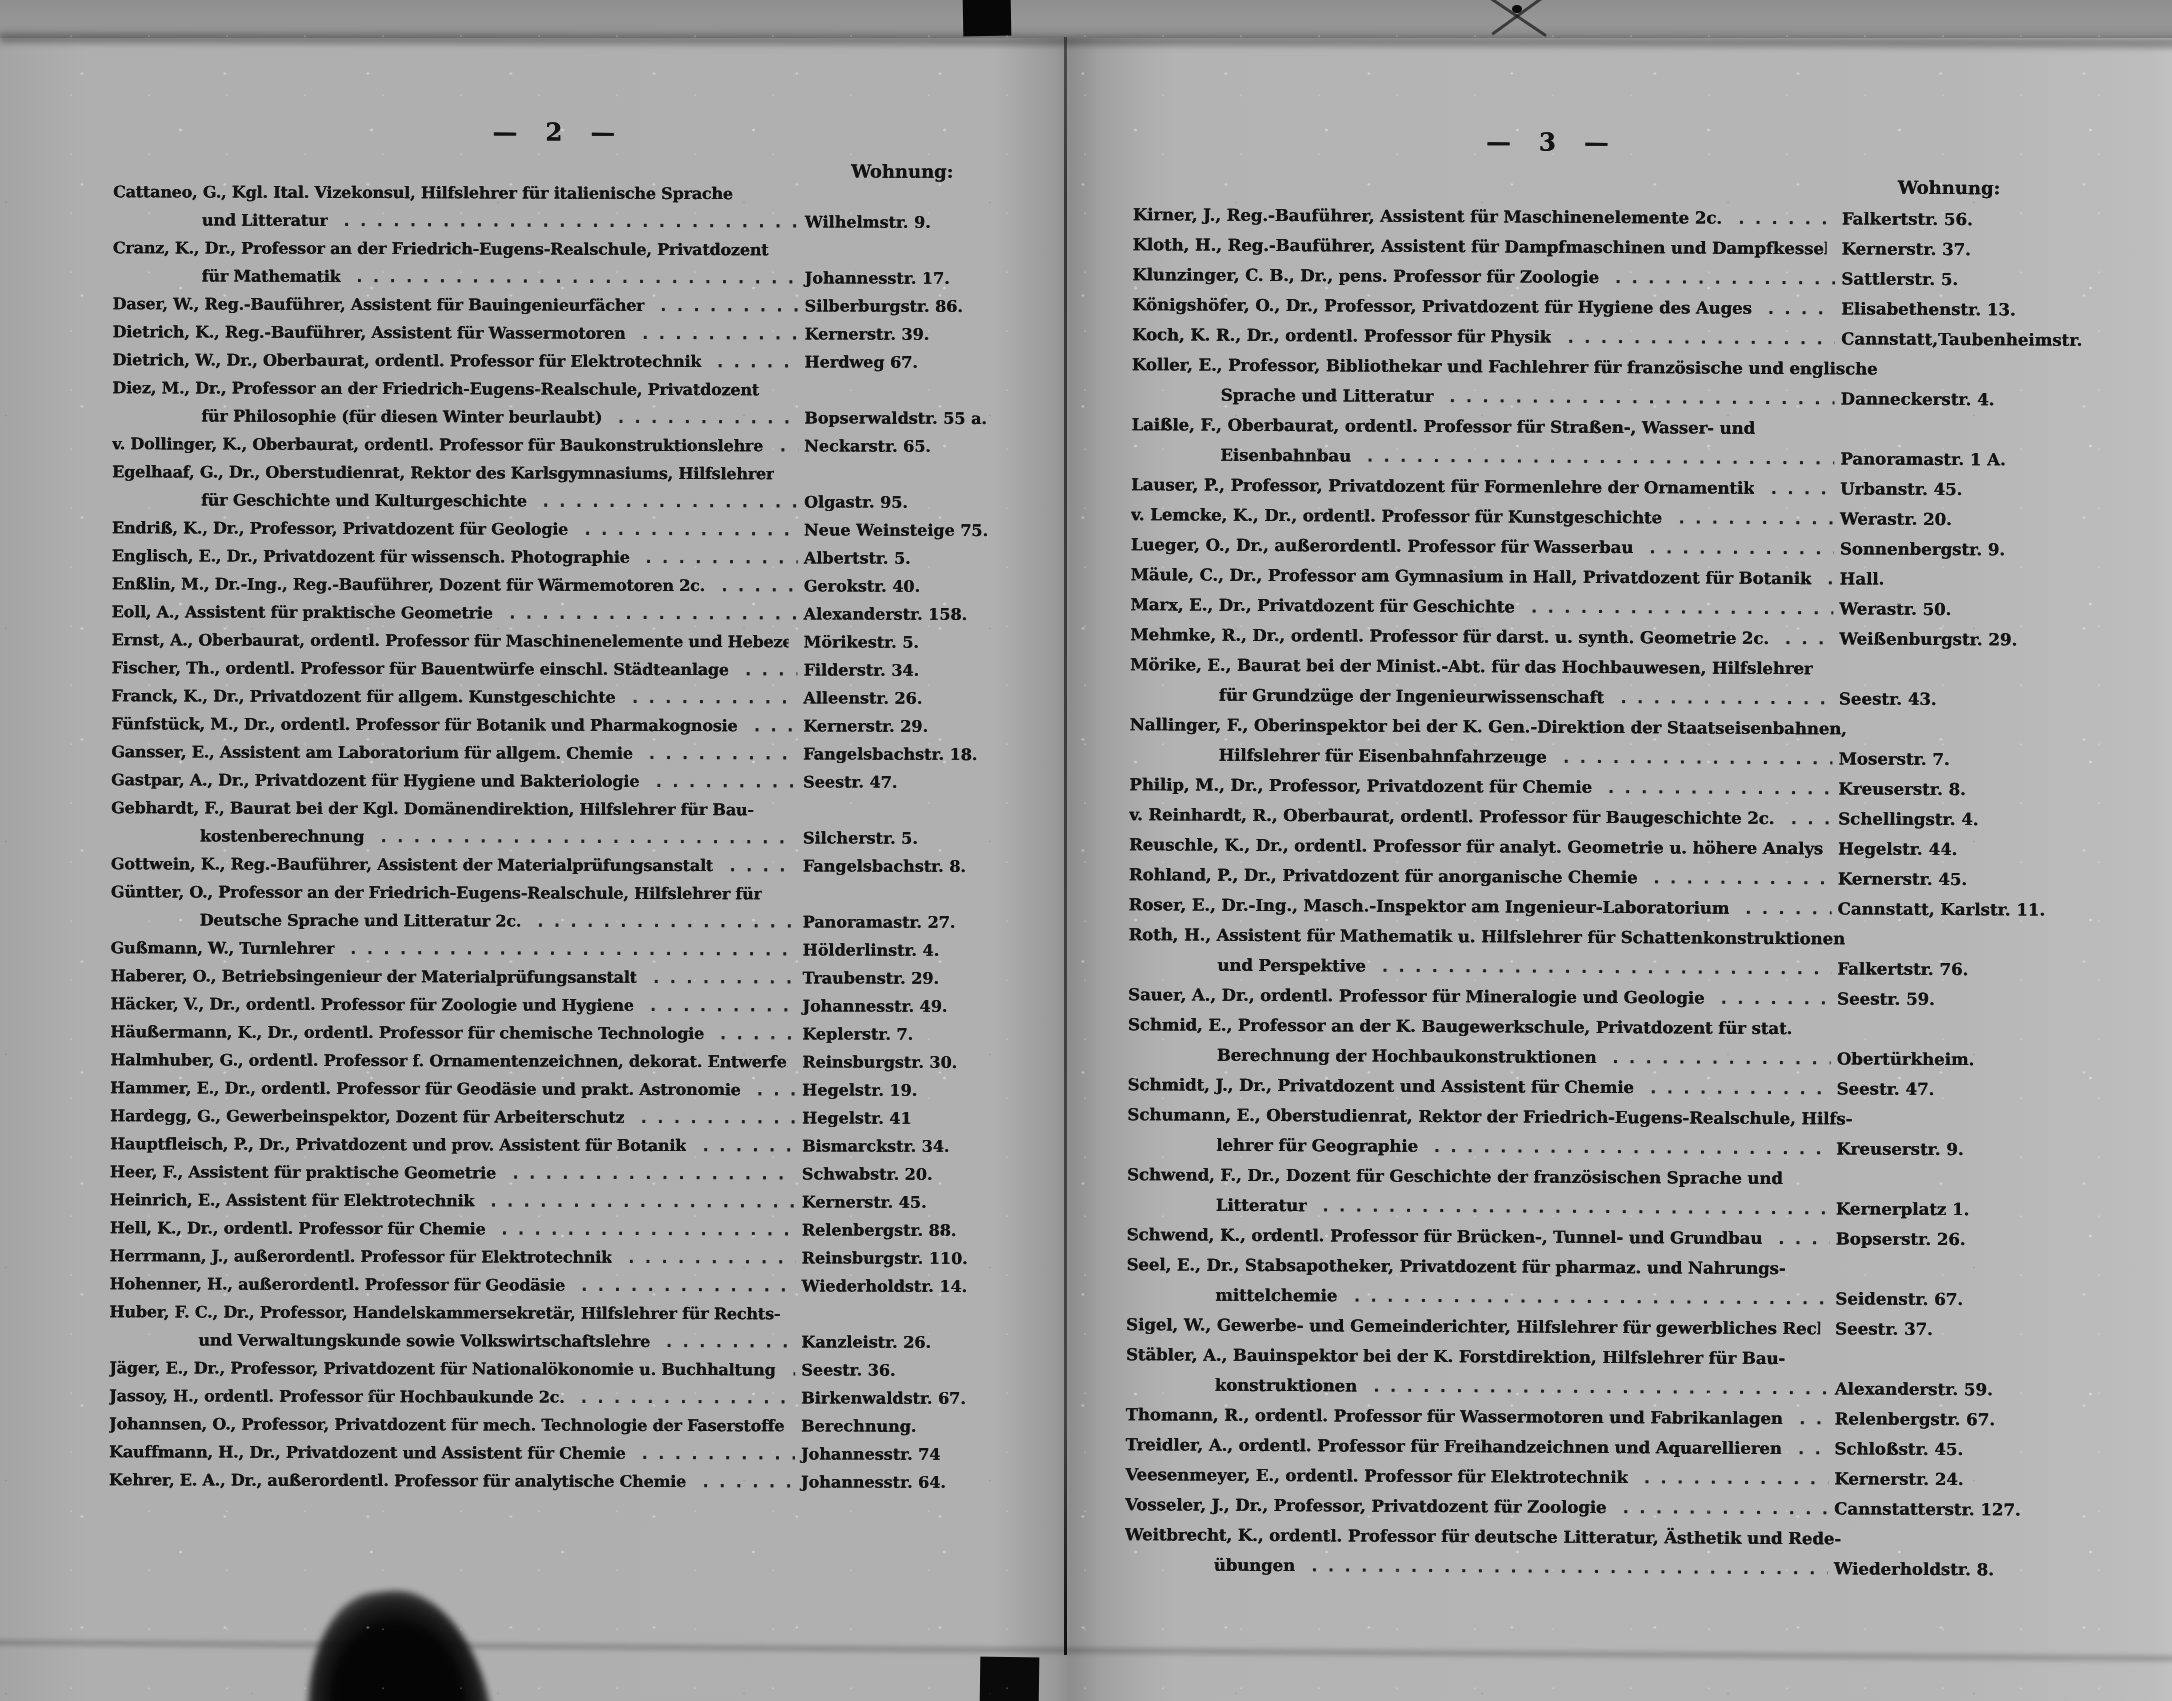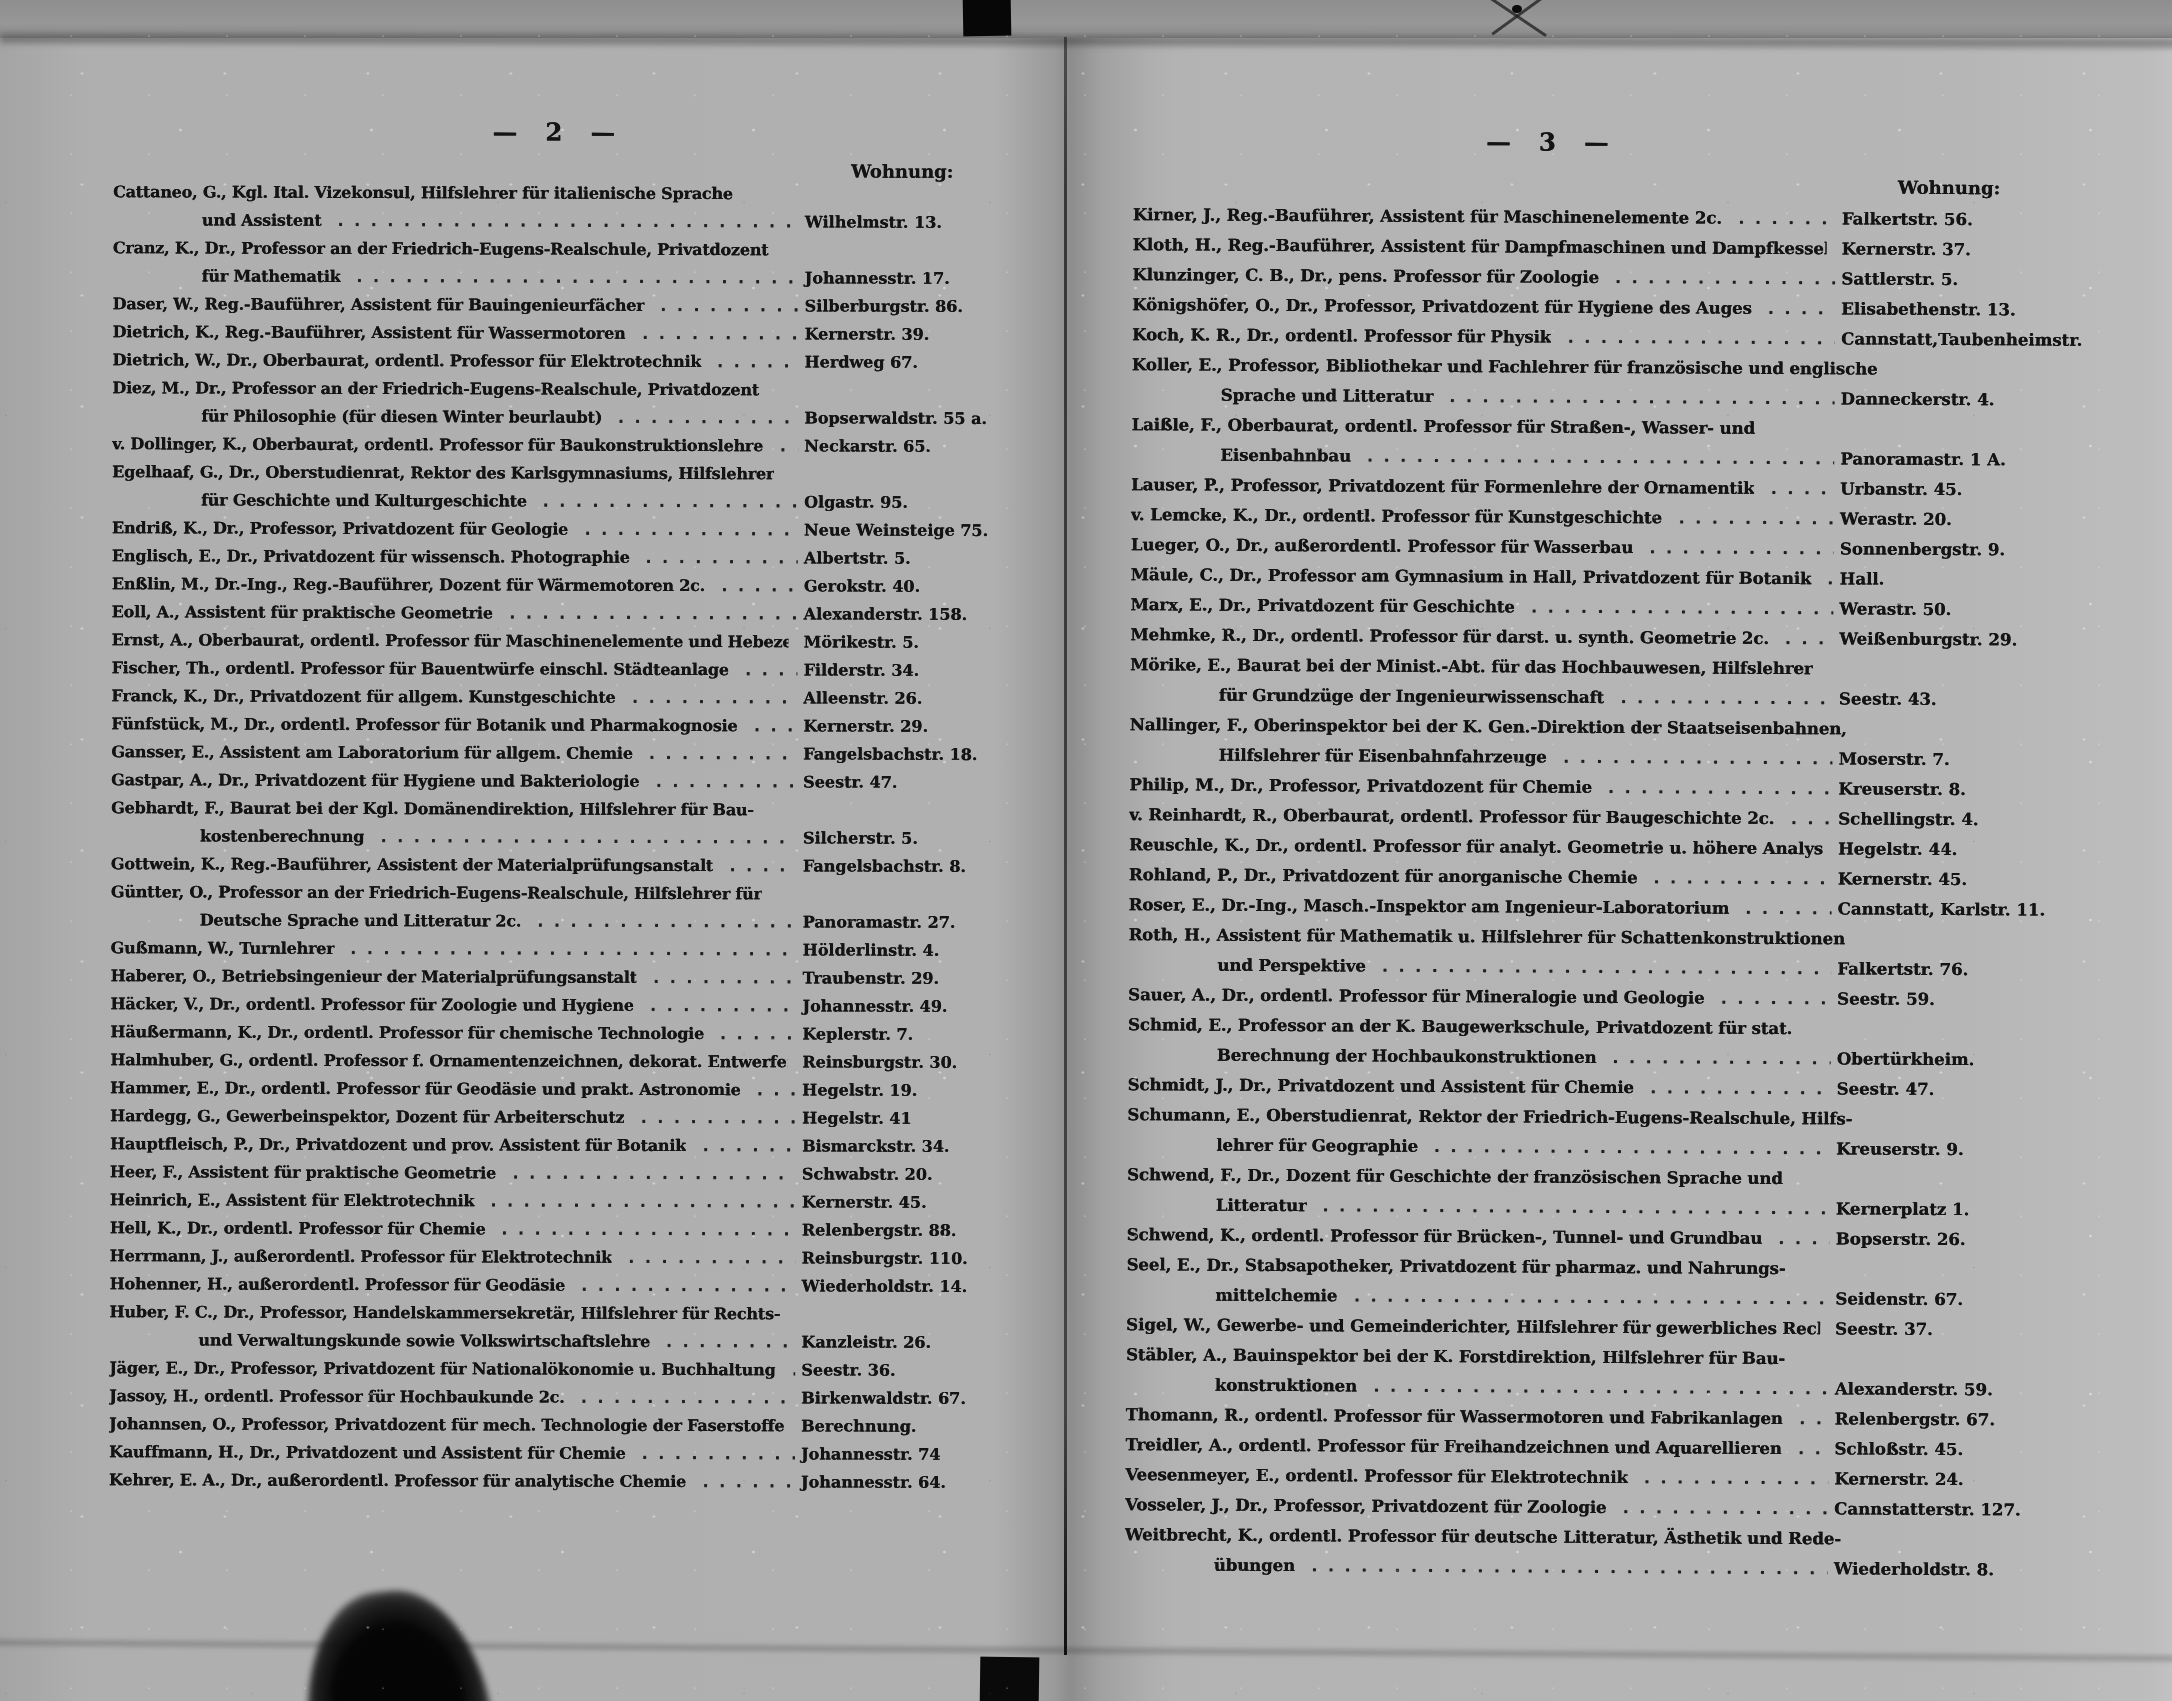--- a/index.html
+++ b/index.html
@@ -122,23 +122,23 @@
 
 <div class="page page-left">
   <div class="page-inner">
     <div class="pagenum">— 2 —</div>
     <div class="wohnung">Wohnung:</div>
     <div class="entries">
         <div class="row">
           <span class="t">Cattaneo, G., Kgl. Ital. Vizekonsul, Hilfslehrer für italienische Sprache</span>
         </div>
         <div class="row cont">
-          <span class="t">und Assistent</span>
-          <span class="leader"></span>
-          <span class="addr">Wilhelmstr. 13.</span>
+          <span class="t">und Litteratur</span>
+          <span class="leader"></span>
+          <span class="addr">Wilhelmstr. 9.</span>
         </div>
         <div class="row">
           <span class="t">Cranz, K., Dr., Professor an der Friedrich-Eugens-Realschule, Privatdozent</span>
         </div>
         <div class="row cont">
           <span class="t">für Mathematik</span>
           <span class="leader"></span>
           <span class="addr">Johannesstr. 17.</span>
         </div>
         <div class="row">

